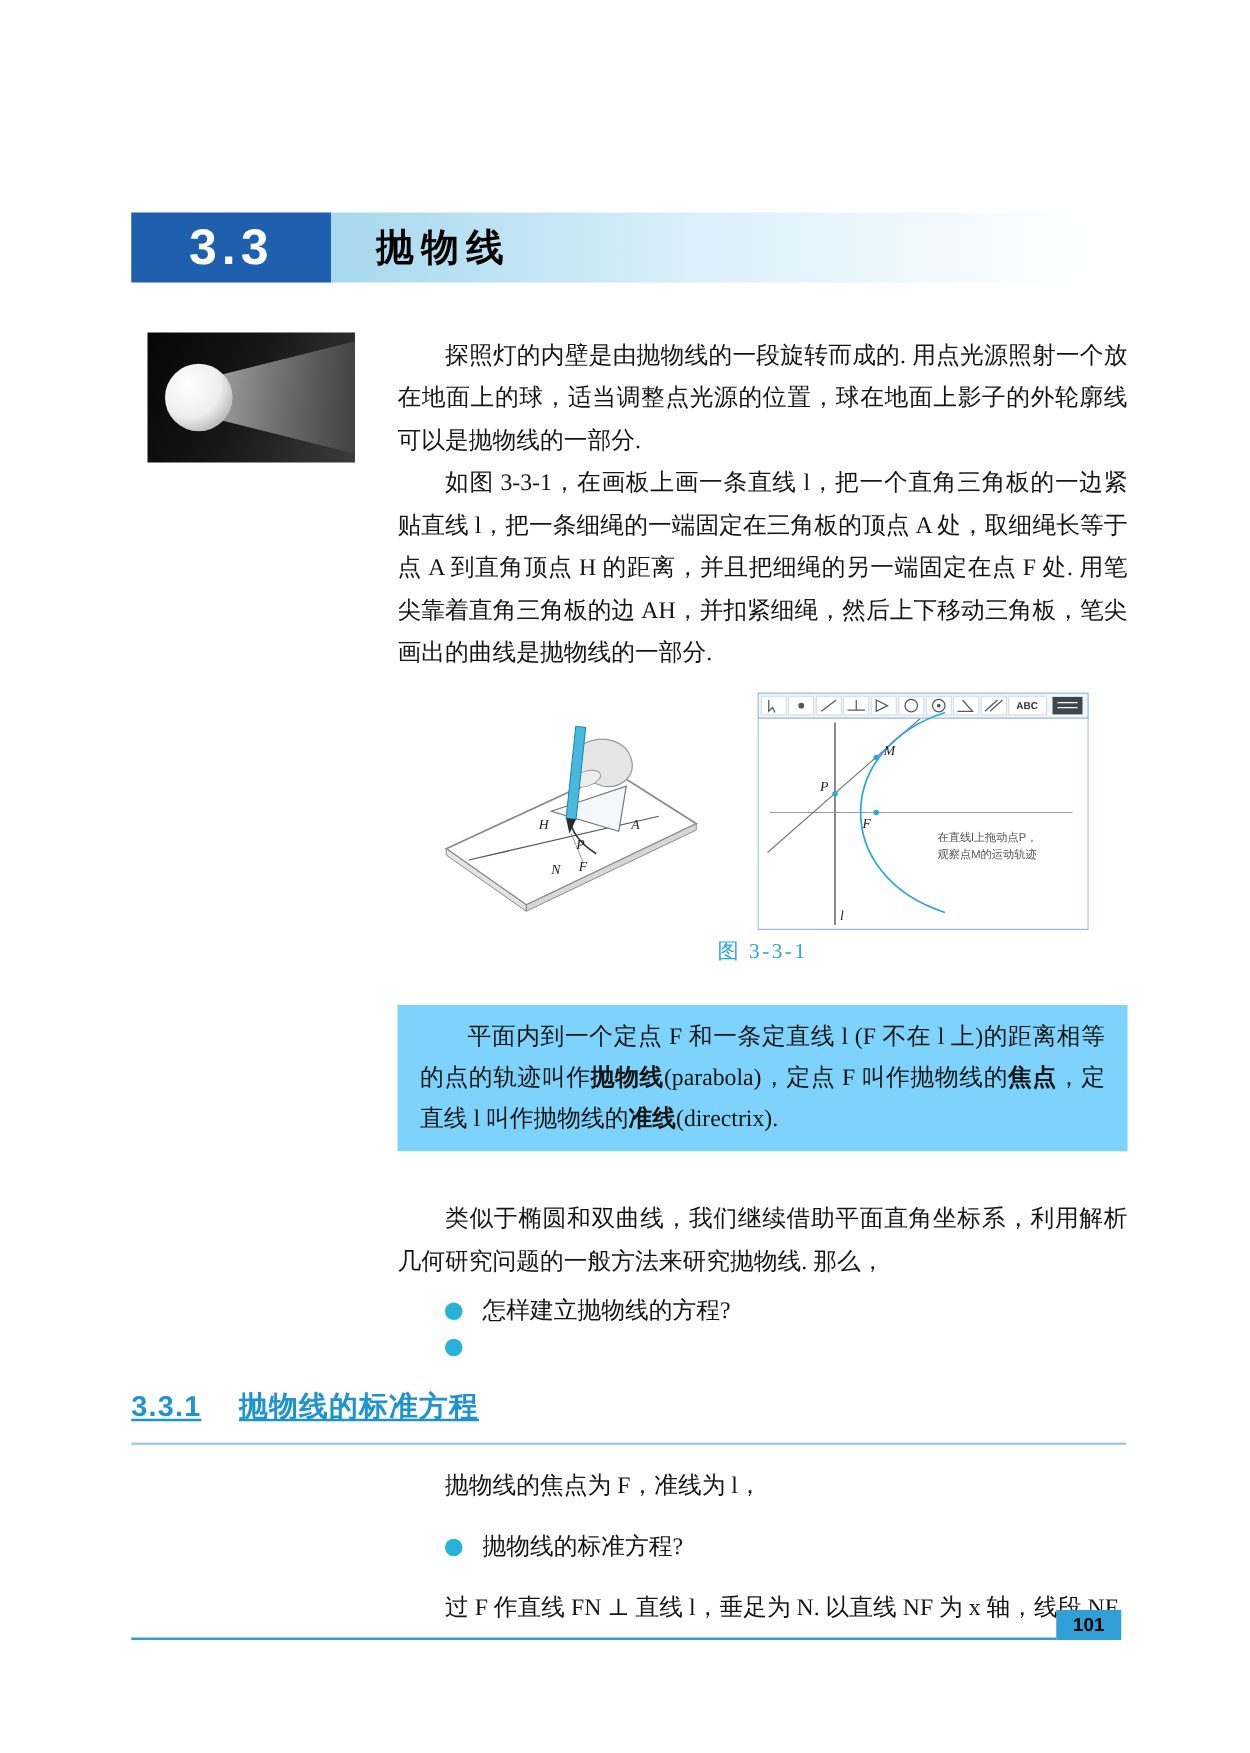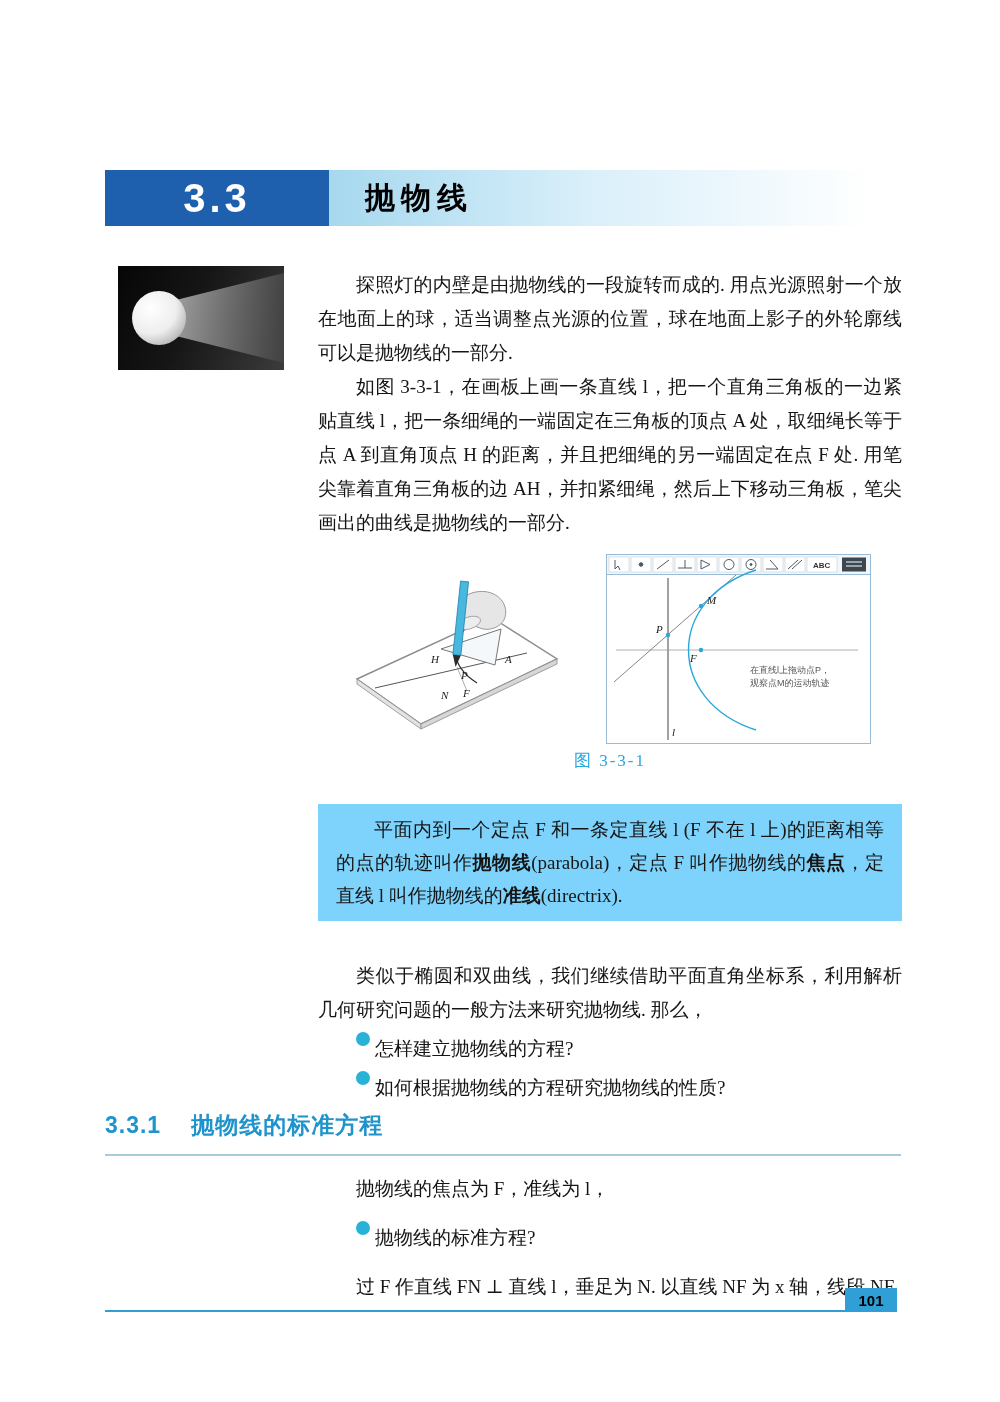--- a/index.html
+++ b/index.html
@@ -6,21 +6,21 @@
   html,body { background:#ffffff; }
   .page {
     position:relative; width:1000px; height:1402px; background:#ffffff;
     font-family:"Liberation Serif","DejaVu Serif",serif; color:#151515;
     overflow:hidden; margin:0 auto;
   }
 
   
   .header { position:absolute; left:105px; top:170px; width:796px; height:56px; display:flex; }
   .header-num {
-    width:224px; background:#1e5fae; color:#fff; display:flex; align-items:center; justify-content:center;
+    width:160px; background:#1e5fae; color:#fff; display:flex; align-items:center; justify-content:center;
     font-family:"Liberation Sans","DejaVu Sans",sans-serif; font-weight:bold; font-size:40px; letter-spacing:4px;
   }
   .header-band {
     flex:1; background:linear-gradient(to right,#a6d8ee 0%,#d9effa 45%,#ffffff 95%);
     display:flex; align-items:center; padding-left:36px;
   }
   .header-title {
     font-family:"Liberation Sans","DejaVu Sans",sans-serif; font-weight:bold; font-size:30px; color:#000; letter-spacing:6px;
   }
 
@@ -46,29 +46,30 @@
   .svg-note { font-family:"Liberation Sans","DejaVu Sans",sans-serif; font-size:9px; fill:#555; }
   .toolbar-abc { font-family:"Liberation Sans","DejaVu Sans",sans-serif; font-size:8px; fill:#333; font-weight:bold; }
 
   
   .def-box { margin-top:26px; background:#7dd3fc; padding:9px 18px; }
   .def-text { text-indent:2em; line-height:33px; }
   .term { font-family:"Liberation Sans","DejaVu Sans",sans-serif; font-weight:bold; }
 
   
   .discuss { margin-top:38px; }
-  .bullet-row { display:flex; align-items:flex-start; gap:5px; padding-left:38px; margin-top:5px; }
+  .bullet-row { display:flex; align-items:center; gap:16px; padding-left:38px; margin-top:5px; }
   .bullet { width:14px; height:14px; border-radius:50%; background:#29b2d8; flex:none; }
 
   
   .section-head {
     position:absolute; left:105px; top:1110px; width:796px;
     font-family:"Liberation Sans","DejaVu Sans",sans-serif; font-weight:bold; color:#1f93cc; font-size:23px;
     display:flex; align-items:baseline; gap:30px; padding-bottom:13px; border-bottom:2px solid #a9cade;
     letter-spacing:1px;
+    text-decoration:underline;
   }
 
   .col2 .bullet-row { margin-top:15px; }
   .col2 p + p, .col2 .bullet-row + p { margin-top:15px; }
 
   
   .footer-line { position:absolute; left:105px; top:1310px; width:740px; height:2px; background:#2f9fd6; }
   .page-badge {
     position:absolute; left:845px; top:1288px; width:52px; height:24px; background:#2f9fd6;
     color:#000000; display:flex; align-items:center; justify-content:center;
@@ -189,21 +190,20 @@
     </div>
 
     <p class="indent discuss">类似于椭圆和双曲线，我们继续借助平面直角坐标系，利用解析几何研究问题的一般方法来研究抛物线. 那么，</p>
 
     <div class="bullet-row">
       <span class="bullet"></span>
       <span>怎样建立抛物线的方程?</span>
     </div>
     <div class="bullet-row">
       <span class="bullet"></span>
-      <span>如何根据抛物线的方程研究抛物线的性质?</span>
     </div>
   </div>
 
   <div class="section-head">
     <span>3.3.1</span>
     <span>抛物线的标准方程</span>
   </div>
 
   <div class="col col2">
     <p class="indent">抛物线的焦点为 F，准线为 l，</p>

